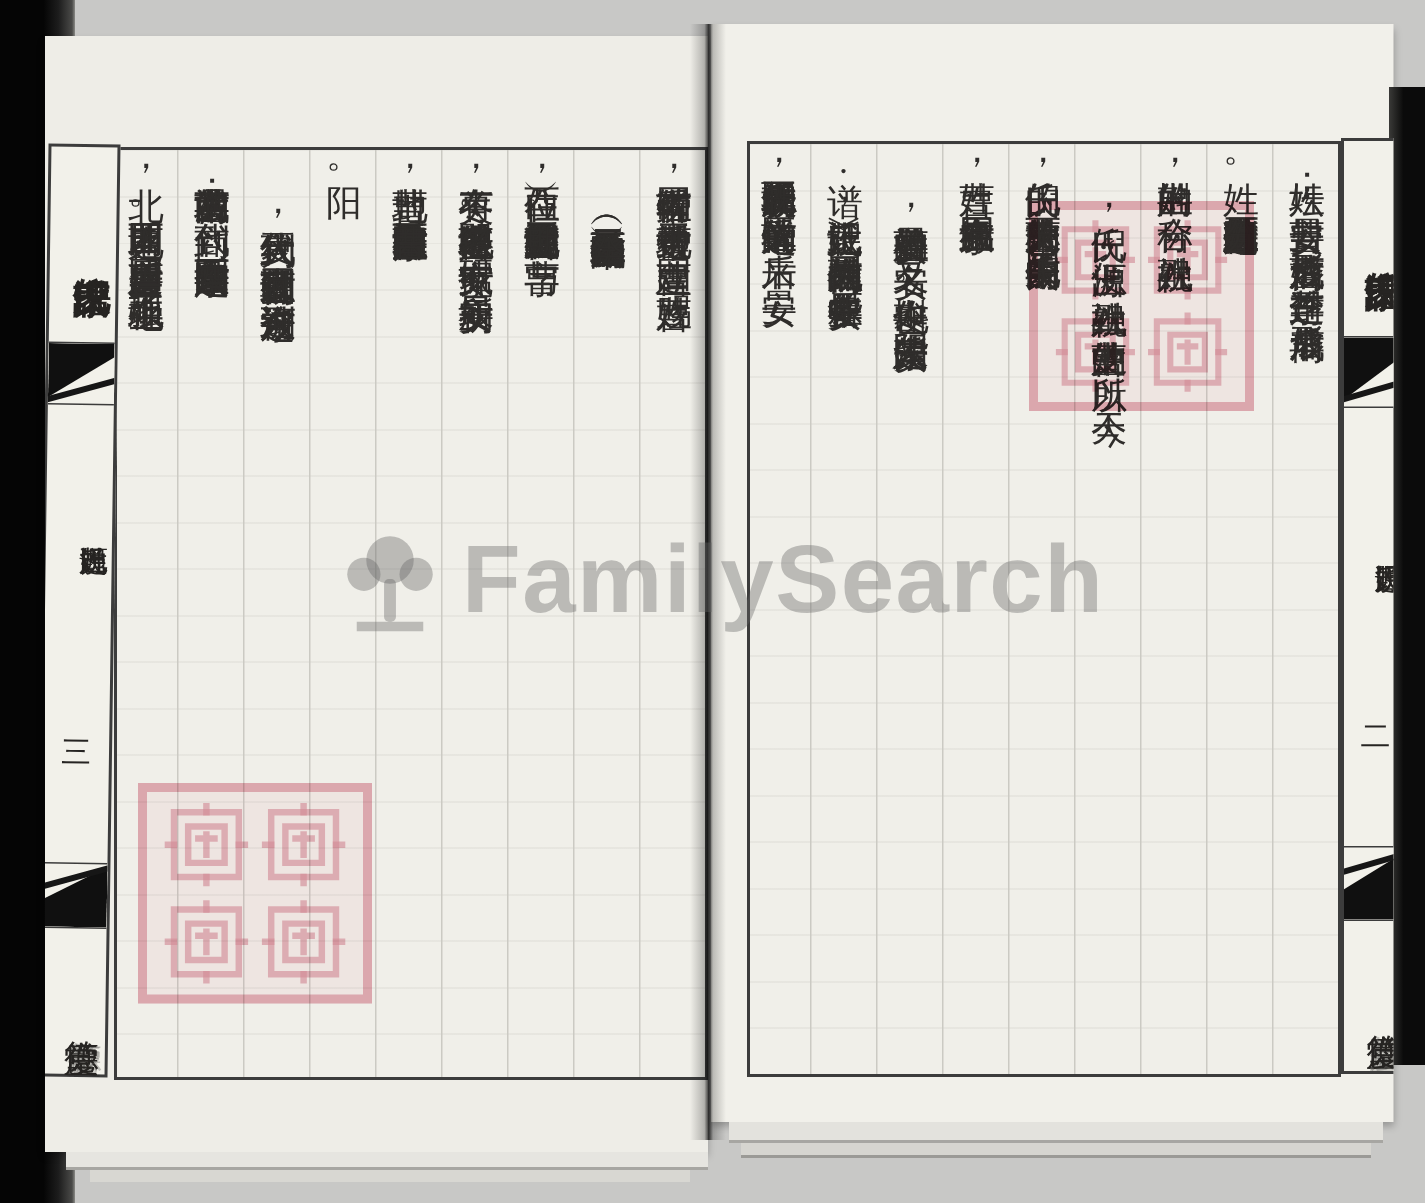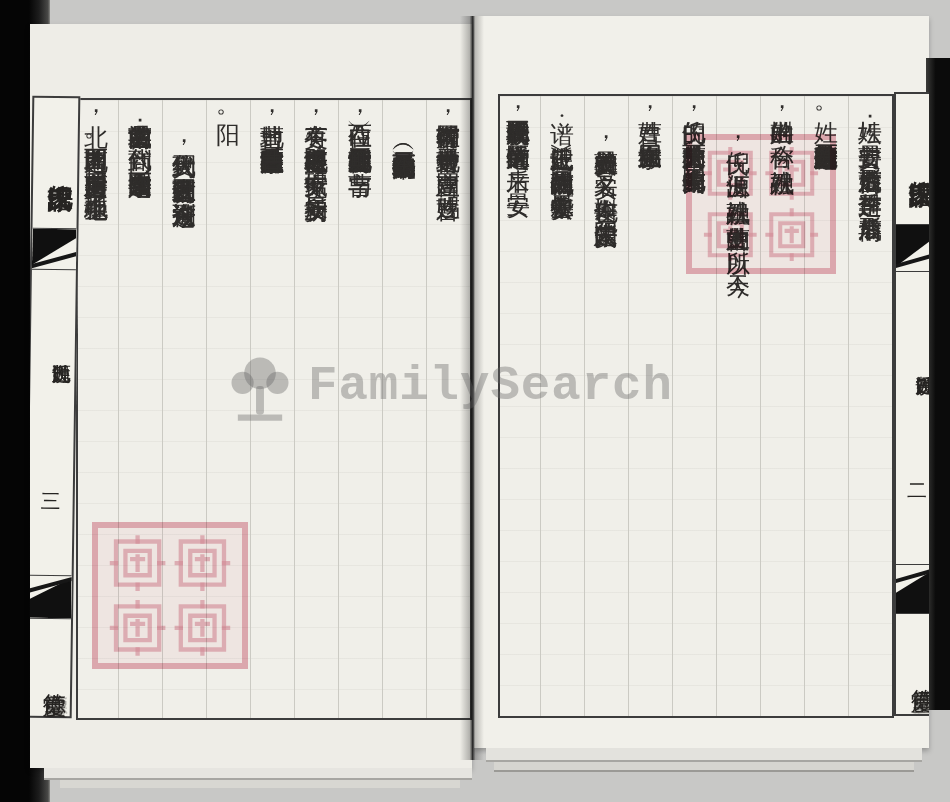--- a/index.html
+++ b/index.html
@@ -94,21 +94,21 @@
   .edge-r1{left:486px;top:748px;width:436px;height:14px;background:#e3e2dd;border-bottom:2px solid #a7a6a2;}
   .edge-r2{left:494px;top:762px;width:420px;height:10px;background:#d6d5d0;border-bottom:2px solid #9b9a96;}
   .edge-l1{left:44px;top:768px;width:428px;height:12px;background:#e6e5e0;border-bottom:2px solid #a7a6a2;}
   .edge-l2{left:60px;top:780px;width:400px;height:8px;background:#d8d7d2;}
   
   .watermark{
     position:absolute;left:222px;top:348px;z-index:9;display:flex;align-items:center;gap:10px;
     color:rgba(100,100,100,.38);pointer-events:none;
   }
   .watermark .wm-text{
-    font-family:Liberation Mono, monospace;font-weight:600;font-size:49px;letter-spacing:1px;
+    font-family:Liberation Sans, sans-serif;font-weight:600;font-size:64px;letter-spacing:1px;
   }
   .watermark svg{width:76px;height:76px;fill:rgba(100,100,100,.38);}
 </style>
 </head>
 <body>
 
 <div class="stage">
 
   <div class="spine-dark"></div>
 

